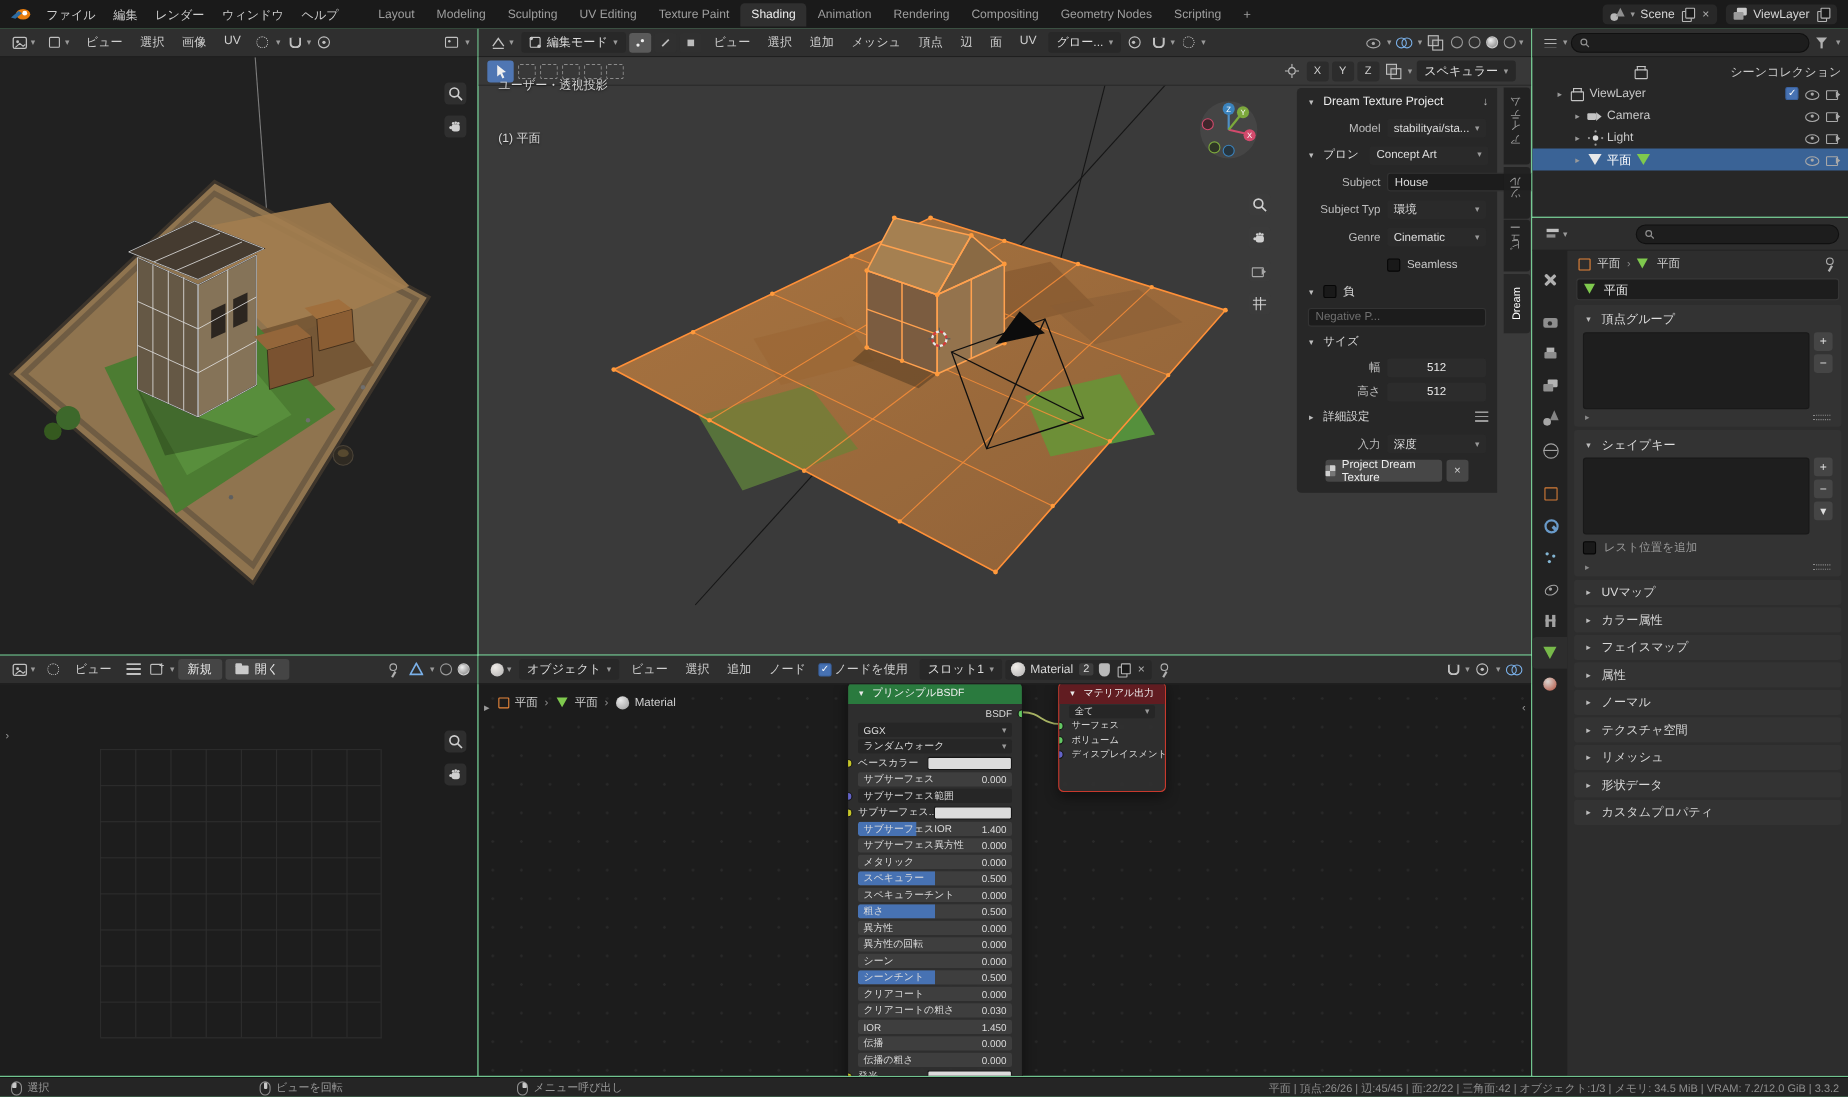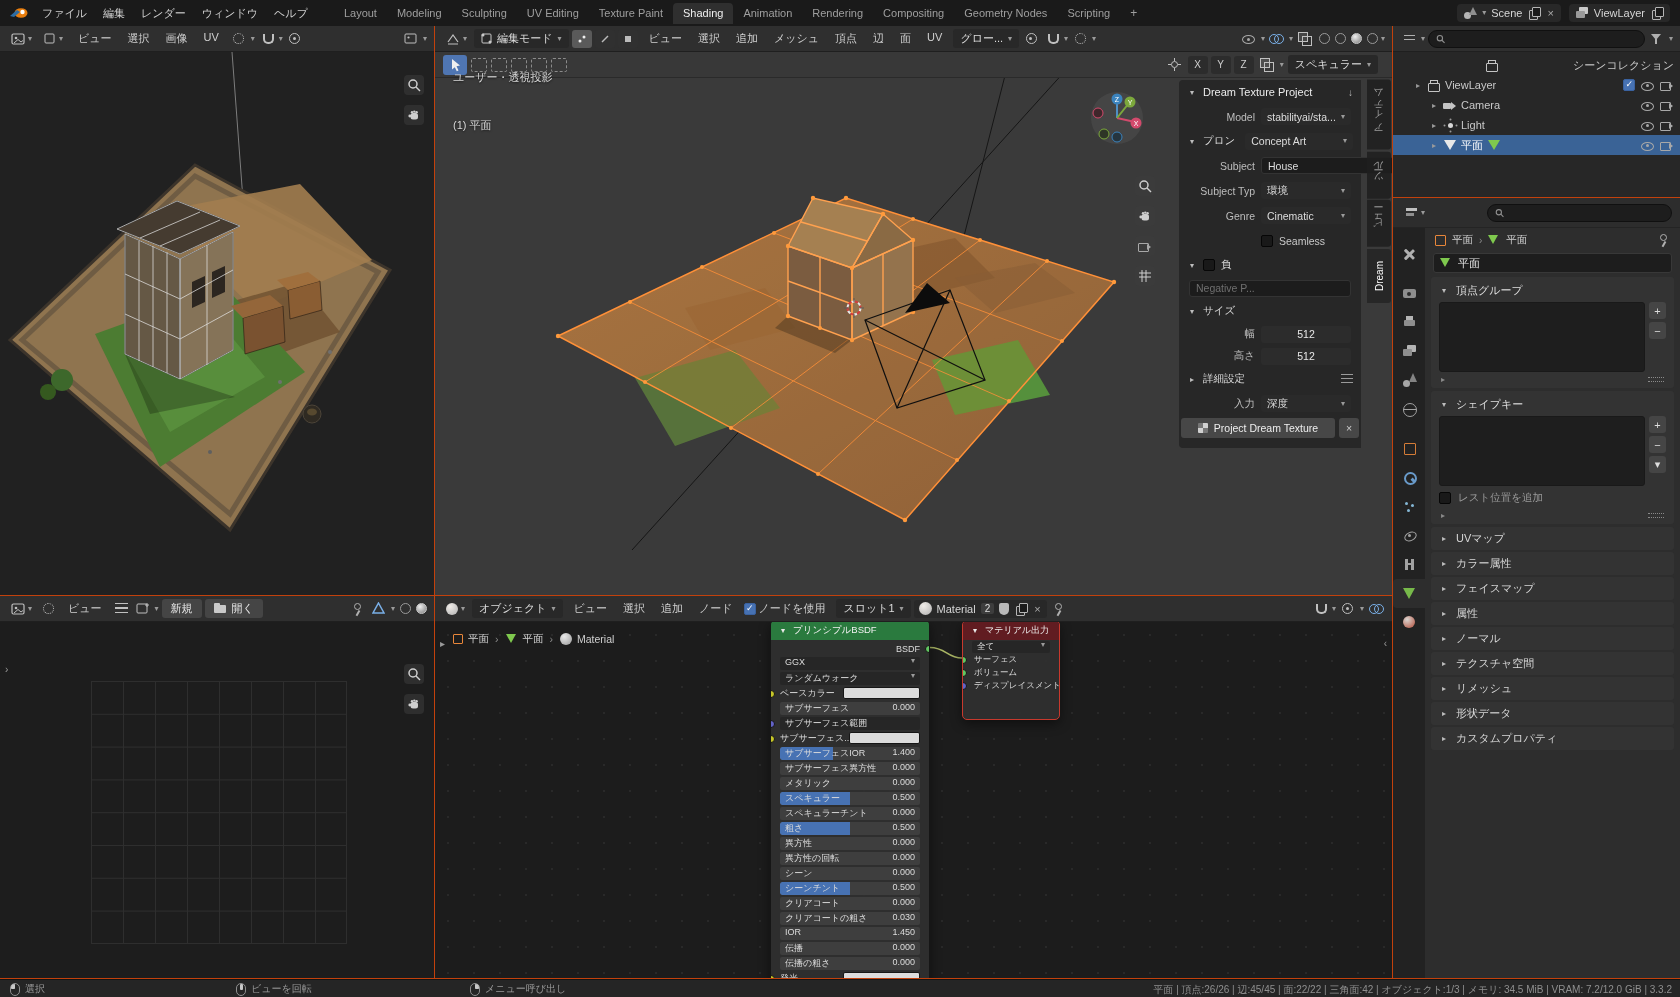--- a/index.html
+++ b/index.html
@@ -1,18 +1,18 @@
 <!DOCTYPE html>
 <html><head>
 <meta charset="utf-8">
 <style>
   html,body{margin:0;padding:0;background:#0d0d0d;width:1680px;height:997px;overflow:hidden;
     font-family:"Liberation Sans","DejaVu Sans",sans-serif;color:#d6d6d6;}
   *{box-sizing:border-box;-webkit-user-select:none;user-select:none}
-  #app{position:relative;width:1680px;height:997px;background:#c2410c}
+  #app{position:relative;width:1680px;height:997px;background:#86efac}
   .spacer{flex:1}
   .ca{font-size:8px;color:#9a9a9a;line-height:1}
   .menu{padding:3px 8px;border-radius:3px;color:#cfcfcf;font-size:11px;white-space:nowrap}
   .dd{display:inline-flex;align-items:center;gap:5px;background:#282828;border-radius:3px;padding:2px 7px;font-size:11px;color:#ddd;white-space:nowrap}
   .ic{width:18px;height:18px;display:inline-flex;align-items:center;justify-content:center;position:relative;flex:0 0 auto}
   .cb{width:12px;height:12px;background:#191919;border:1px solid #060606;border-radius:2px;position:relative;flex:0 0 auto}
   .cb.on{background:#4772b3;border-color:#3a62a0}
   .cb.on::after{content:"✓";position:absolute;left:1.5px;top:-1px;font-size:9px;color:#fff}
   .search{display:flex;align-items:center;gap:4px;background:#1d1d1d;border:1px solid #101010;border-radius:9px;height:18px;padding:0 7px}
   .search input{background:transparent;border:none;outline:none;color:#ccc;font-size:10px;width:100%}
@@ -60,21 +60,21 @@
   
   .npanel{position:absolute;left:744px;top:54px;width:182px;background:rgba(38,38,38,.97);border-radius:4px 0 0 4px;padding-bottom:8px;font-size:10.5px}
   .np-hdr{height:24px;display:flex;align-items:center;gap:6px;padding:0 8px;color:#ececec;font-size:11px}
   .np-row{display:flex;align-items:center;height:25px;padding:0 10px;gap:6px}
   .np-label{flex:0 0 66px;text-align:right;color:#bdbdbd}
   .np-sec{display:flex;align-items:center;gap:6px;height:24px;padding:0 8px;color:#dcdcdc}
   .np-dd{flex:1;display:flex;align-items:center;justify-content:space-between;background:#2a2a2a;border-radius:3px;height:17px;padding:0 6px;color:#ddd}
   .np-num{flex:1;background:#2c2c2c;border-radius:3px;height:17px;display:flex;align-items:center;justify-content:center;color:#e8e8e8}
   .tfield{flex:1;background:#1c1c1c;border:1px solid #333;border-radius:3px;height:17px;color:#ddd;font-size:10.5px;padding:0 6px;outline:none;font-family:inherit}
   .tfield::placeholder{color:#6f6f6f}
-  .np-proj{display:flex;gap:4px;padding:2px 2px;align-items:flex-end}
+  .np-proj{display:flex;gap:4px;padding:2px 26px;align-items:flex-end}
   .np-btn{flex:1;height:20px;background:#474747;border-radius:3px;display:flex;align-items:center;justify-content:center;gap:6px;color:#eee}
   .np-x{width:20px;height:20px;background:#474747;border-radius:3px;display:flex;align-items:center;justify-content:center;color:#ccc}
   .grid-i{width:10px;height:10px;background:conic-gradient(#d0d0d0 25%,#767676 0 50%,#d0d0d0 0 75%,#767676 0);border-radius:1px}
   .ntabs{position:absolute;left:926px;top:54px;width:30px;display:flex;flex-direction:column;gap:2px}
   .ntab{writing-mode:vertical-rl;transform:rotate(180deg);display:flex;align-items:center;justify-content:center;padding:12px 0;font-size:10px;color:#9f9f9f;background:rgba(30,30,30,.85);border-radius:3px 0 0 3px;width:24px;margin-left:6px}
   .ntab.active{background:rgba(38,38,38,.97);color:#fff}
   .mini-list{width:12px;height:10px;background:repeating-linear-gradient(#9a9a9a 0 1.5px,transparent 1.5px 4px);margin-left:auto}
   
   .outliner{left:1393px;top:26px;width:287px;height:171px;background:#272727}
   .orow{display:flex;align-items:center;height:20px;font-size:11px;color:#c9c9c9;gap:4px;padding-right:6px}
@@ -171,21 +171,21 @@
   .ci{width:12px;height:12px;position:relative;display:inline-block}
   .ci.object{border:1.5px solid #e8863a;border-radius:1px;width:10px;height:10px}
   .ci.mesh::before{content:"";position:absolute;left:0;top:1px;border-left:5.5px solid transparent;border-right:5.5px solid transparent;border-top:9px solid #7fc94e}
   .ci.material{border-radius:50%;background:radial-gradient(circle at 35% 30%,#e9e9e9,#9a9a9a)}
   .matball{width:13px;height:13px;border-radius:50%;background:radial-gradient(circle at 35% 30%,#f0ece8,#b0b0b0)}
   .matw{display:flex;align-items:center;gap:5px;background:#282828;border-radius:3px;padding:2px 5px;font-size:11px}
   .badge{background:#3d3d3d;border-radius:2px;padding:0 4px;font-size:10px;color:#ddd}
   .shield-i{width:10px;height:12px;background:#b9b9b9;border-radius:2px 2px 5px 5px}
   .node{position:absolute;background:rgba(48,48,48,.97);border:1px solid #161616;border-radius:5px;overflow:hidden;box-shadow:0 4px 12px rgba(0,0,0,.45)}
   .node-hdr{height:19px;display:flex;align-items:center;gap:5px;padding:0 7px;font-size:9.5px;color:#f0f0f0}
-  .nrow{position:relative;height:13px;margin:2px 9px 0;border-radius:2px;font-size:9px;display:flex;align-items:flex-start;color:#dcdcdc}
+  .nrow{position:relative;height:13px;margin:2px 9px 0;border-radius:2px;font-size:9px;display:flex;align-items:center;color:#dcdcdc}
   .nrow .socket{position:absolute;left:-13px;top:2.5px;width:8px;height:8px;border-radius:50%;border:1px solid #141414;z-index:2}
   .nrow.value,.nrow.slider{background:#3e3e3e;padding:0 5px;justify-content:space-between;overflow:hidden}
   .nrow.dropdown,.nrow.vfield{background:#262626;padding:0 5px;justify-content:space-between}
   .nrow.color{padding:0}
   .nrow.color .nlabel{flex:0 0 45%}
   .swatch{display:none}
   .nrow.color .swatch{display:block;flex:1;height:12px;border-radius:2px;background:#dcdcdc;border:1px solid #161616}
   .nrow .fill{display:none}
   .nrow.slider .fill{display:block;position:absolute;left:0;top:0;bottom:0;background:#4772b3;border-radius:2px 0 0 2px;z-index:0}
   .nrow .nlabel,.nrow .nvalue{position:relative;z-index:1;white-space:nowrap}

